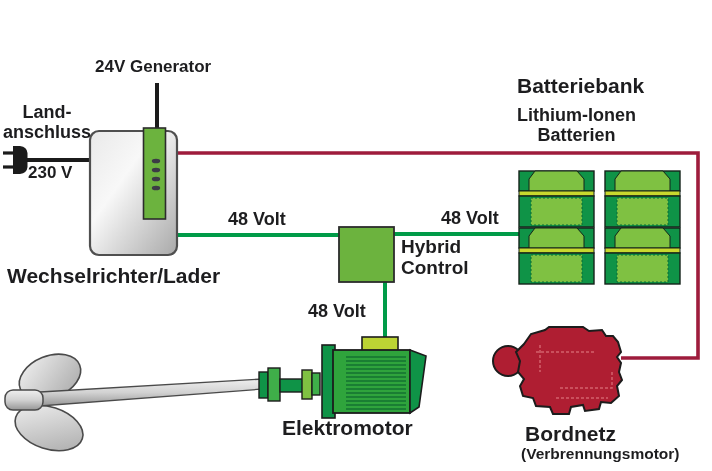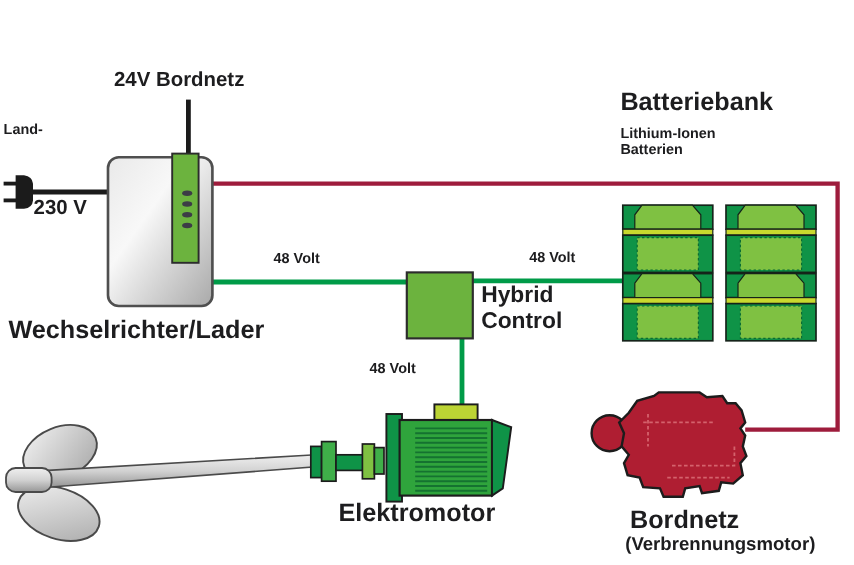--- a/index.html
+++ b/index.html
@@ -14,21 +14,21 @@
   .lbl{
     position:absolute;
     color:#1d1d1f;
     font-weight:700;
     line-height:1.12;
     white-space:nowrap;
   }
   .fs21{font-size:21px;text-align:right;}
   .fs19{font-size:19px;}
   .fs17{font-size:17px;}
-  .fs16{font-size:12px;}
+  .fs16{font-size:18px;text-align:center;}
   .fs15{font-size:15.5px;}
 </style>
 </head>
 <body>
 
 <div class="stage">
 
   <svg class="gfx" width="712" height="471" viewBox="0 0 712 471">
     <defs>
       <linearGradient id="metal" x1="0" y1="0" x2="1" y2="1">
@@ -115,24 +115,25 @@
                L524,379 L518,372 L520,361 L516,352 Z" fill="#AF1E32" stroke="#1c1c1c" stroke-width="2"></path>
       <g stroke="#d4626c" stroke-width="1.5" fill="none" stroke-dasharray="3,2">
         <polyline points="536,352 596,352"></polyline>
         <polyline points="540,345 540,372"></polyline>
         <polyline points="560,388 612,388 612,370"></polyline>
         <polyline points="556,398 608,398"></polyline>
       </g>
     </g>
   </svg>
 
-  <div class="lbl fs17" style="left:95px;top:57px;">24V Bordnetz</div>
+  <div class="lbl fs17" style="left:95px;top:57px;">24V Generator</div>
 
   <div class="lbl fs16" style="left:3px;top:102px;">
     <div>Land-</div>
+    <div>anschluss</div>
   </div>
 
   <div class="lbl fs17" style="left:28px;top:163px;text-align:center;">230 V</div>
 
   <div class="lbl fs21" style="left:7px;top:264px;">Wechselrichter/Lader</div>
 
   <div class="lbl fs21" style="left:517px;top:74px;">Batteriebank</div>
 
   <div class="lbl fs16" style="left:517px;top:105px;">
     <div>Lithium-Ionen</div>

